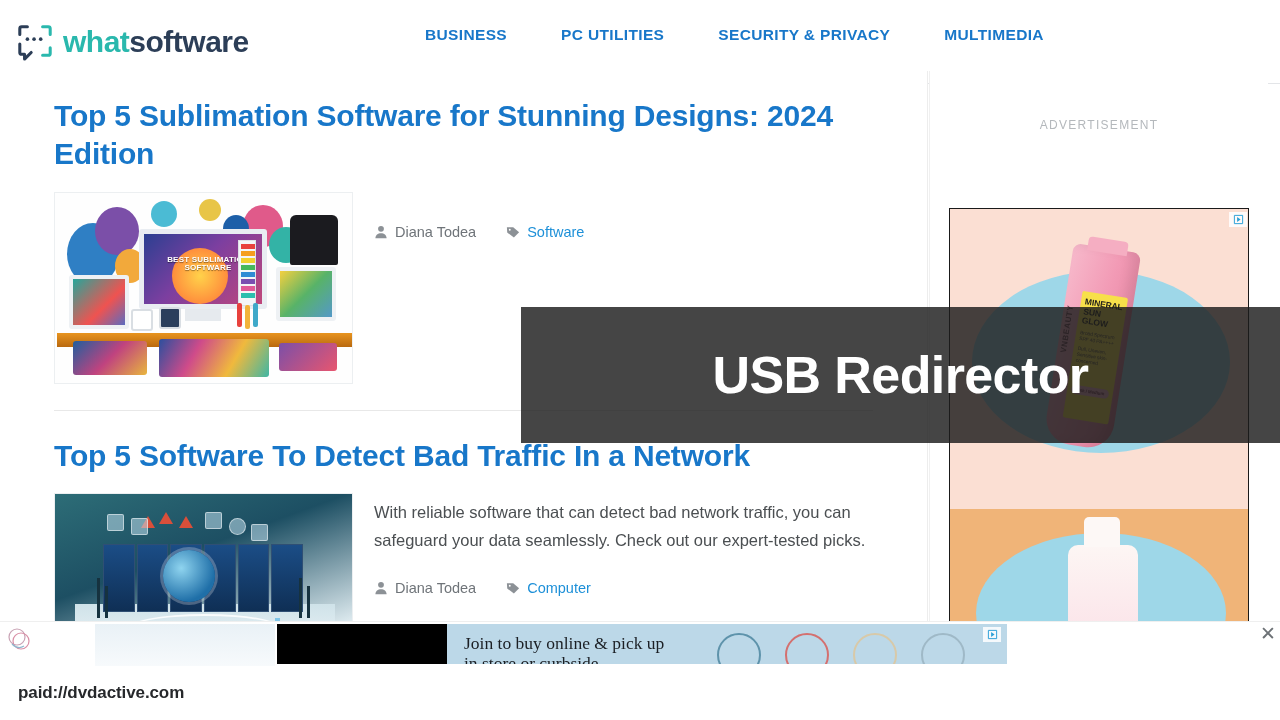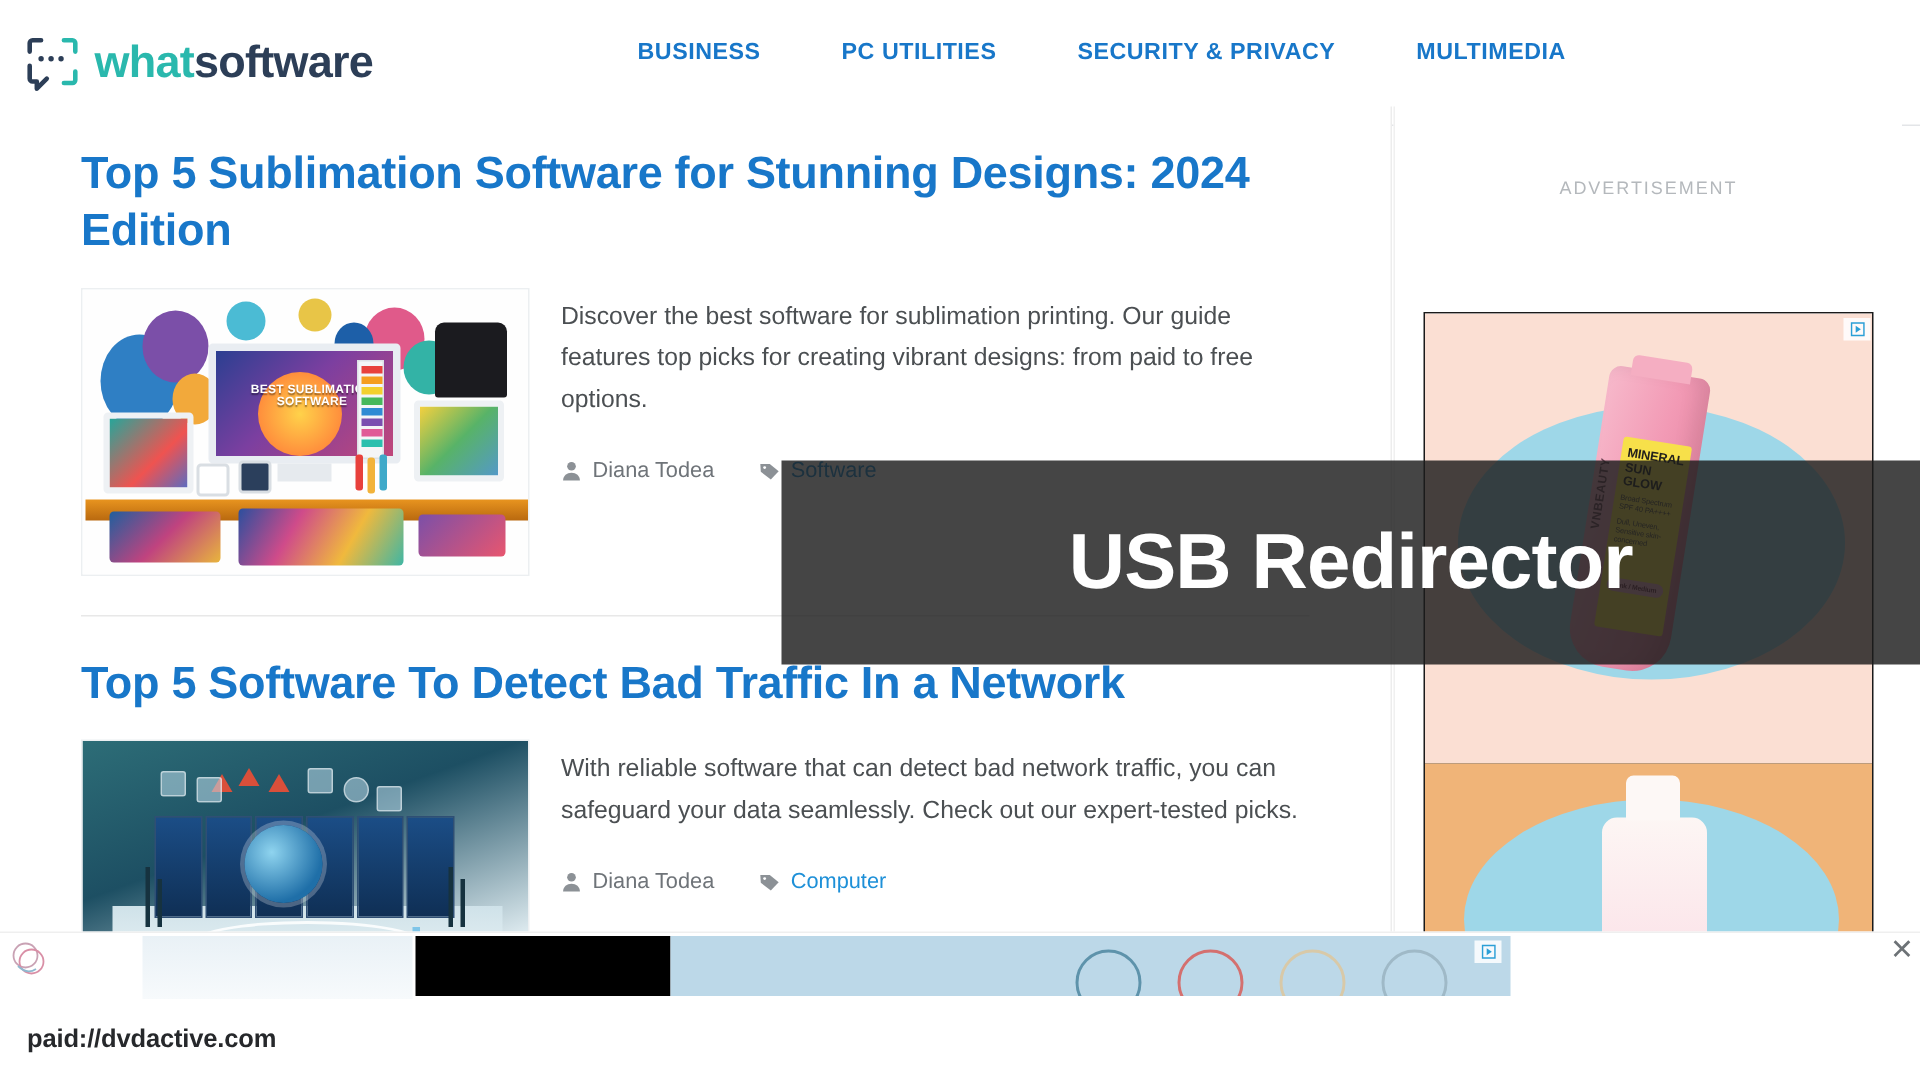--- a/index.html
+++ b/index.html
@@ -282,21 +282,20 @@
             <span class="a1-pen" style="left:182px;top:110px;background:#e8413c;"></span>
             <span class="a1-pen" style="left:190px;top:112px;background:#f2b33a;"></span>
             <span class="a1-pen" style="left:198px;top:110px;background:#3fa9c9;"></span>
             <span class="a1-desk"></span>
             <span class="a1-cloth" style="left:18px;top:148px;width:74px;height:34px;background:linear-gradient(135deg,#1f5f9e,#c0437f,#e8b53d);"></span>
             <span class="a1-cloth" style="left:104px;top:146px;width:110px;height:38px;background:linear-gradient(120deg,#2b4f9e,#cf4b8a,#f0b93d,#3fb6a4);"></span>
             <span class="a1-cloth" style="left:224px;top:150px;width:58px;height:28px;background:linear-gradient(135deg,#7b4fa8,#e8566f);"></span>
           </span>
         </a>
         <div class="post-text">
-          <p class="excerpt">Discover the best software for sublimation printing. Our guide features top picks for creating vibrant designs: from paid to free options.</p>
           <div class="post-meta">
             <span class="meta-chunk">
               <svg class="ico" viewBox="0 0 16 16">
                 <circle cx="8" cy="4.4" r="3.3"></circle>
                 <path d="M1.6 15.2c0-3.6 2.9-5.8 6.4-5.8s6.4 2.2 6.4 5.8z"></path>
               </svg>
               <span class="meta-author">Diana Todea</span>
             </span>
             <span class="meta-chunk">
               <svg class="ico" viewBox="0 0 16 16">
@@ -421,20 +420,24 @@
     <span class="ba-logo">
       <svg viewBox="0 0 30 36" width="30" height="36">
         <circle cx="13" cy="11" r="8" fill="none" stroke="#c9a2b4" stroke-width="1.2"></circle>
         <circle cx="17" cy="15" r="8" fill="none" stroke="#d98fa6" stroke-width="1.2"></circle>
         <path d="M8 18 q6 6 12 2" fill="none" stroke="#8fb8cf" stroke-width="1.2"></path>
       </svg>
     </span>
     <span class="ba-strip-img"></span>
     <span class="ba-black"></span>
     <span class="ba-blue">
+      <span class="ba-text">
+        <span>Join to buy online &amp; pick up</span><br>
+        <span>in store or curbside</span>
+      </span>
       <span class="ba-circles">
         <span class="ba-circ" style="left:10px;border-color:#5e93ab;"></span>
         <span class="ba-circ" style="left:78px;border-color:#d4706f;"></span>
         <span class="ba-circ" style="left:146px;border-color:#d8c9a8;"></span>
         <span class="ba-circ" style="left:214px;border-color:#9fb9c7;"></span>
       </span>
       <span class="adchoice ba-adchoice">
         <svg viewBox="0 0 16 16">
             <path d="M2 2h12v12H2z" fill="none" stroke="#2b9fd6" stroke-width="1.4"></path>
             <path d="M6 4.5l5 3.5-5 3.5z" fill="#2b9fd6"></path>

